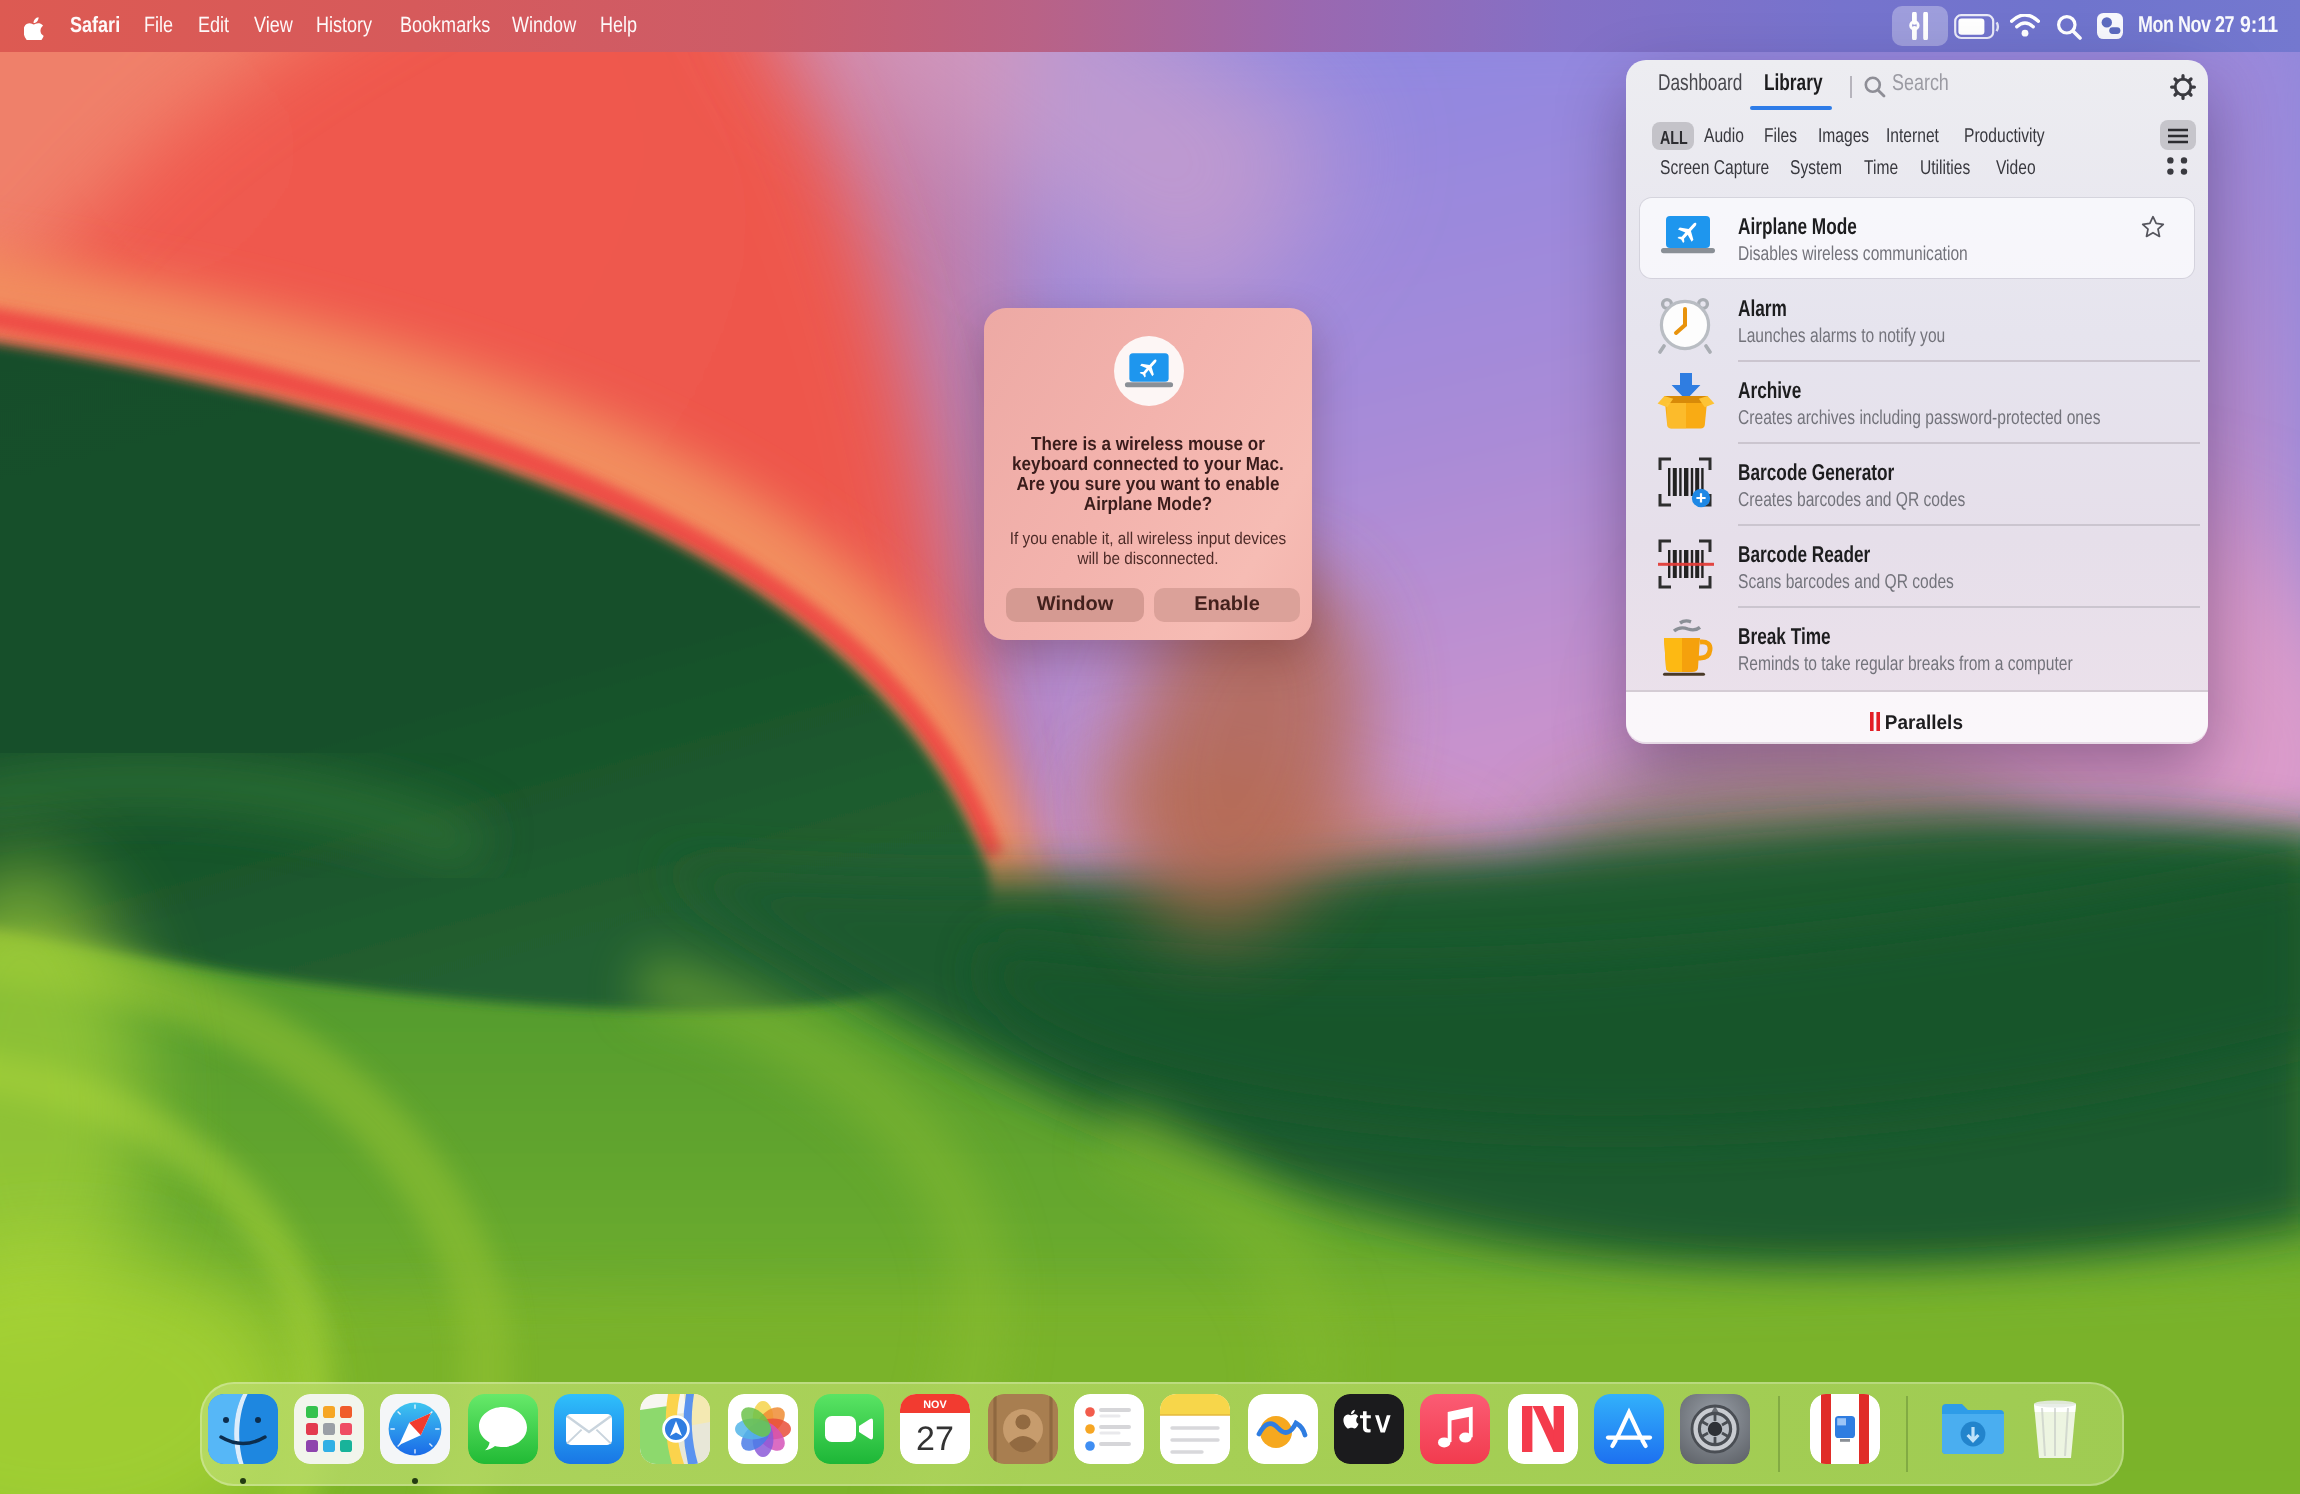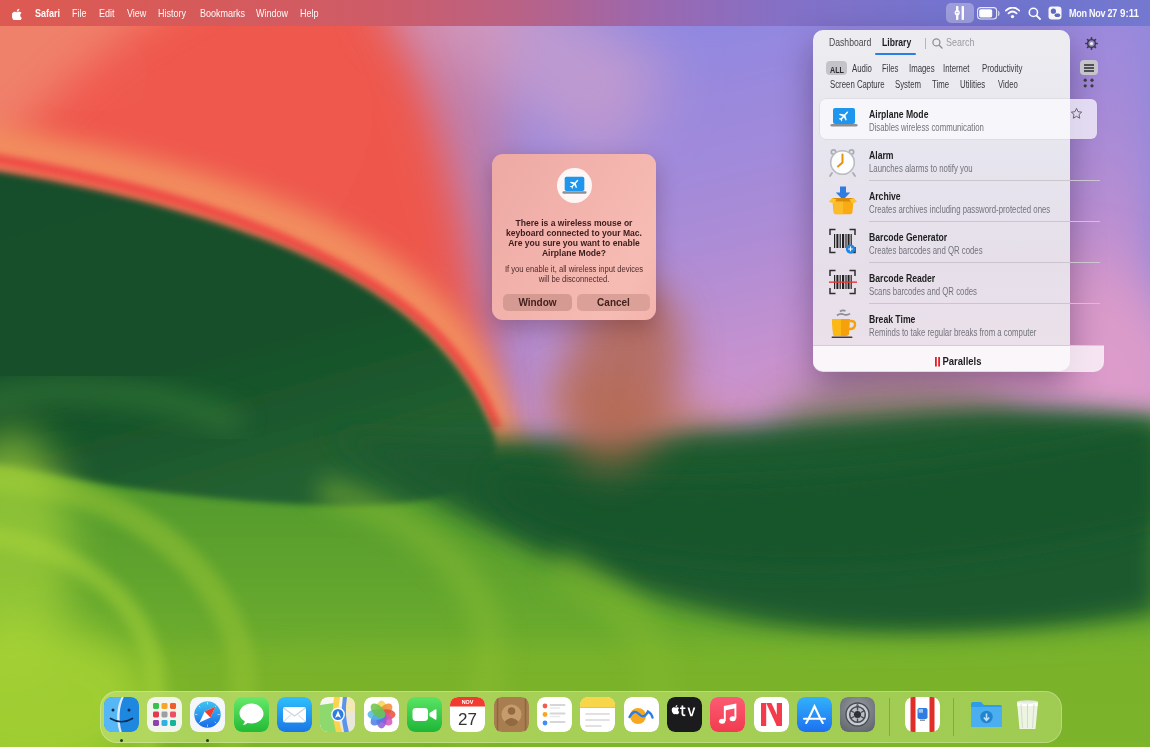--- a/index.html
+++ b/index.html
@@ -14,21 +14,21 @@
     color:#fff;font-size:12px;}
   #menubar .mi{position:absolute;top:0;line-height:26px;color:rgba(255,255,255,.96);}
   #menubar .mc{font-size:11px;transform:scaleX(0.82);transform-origin:0 50%;}
   .cx{transform:scaleX(0.78);transform-origin:0 50%;white-space:nowrap;}
   .cx2{transform:scaleX(0.75);transform-origin:0 50%;white-space:nowrap;}
   
   #dialog{left:492px;top:154px;width:164px;height:166px;border-radius:11px;
     background:linear-gradient(120deg,#eda9a4 0%,#f3b3ad 45%,#f6bcb4 80%,#f3b3ac 100%);
     box-shadow:0 8px 22px rgba(70,15,15,.28);}
   
-  #win{left:813px;top:30px;width:257px;height:341px;border-radius:10px;
+  #win{left:813px;top:30px;width:291px;height:341px;border-radius:10px;
     background:linear-gradient(180deg,#ededf1 0%,#e6e4ee 40%,#e6dfea 70%,#ece1eb 100%);
     box-shadow:0 14px 34px rgba(30,10,50,.38);}
   
   #dock{left:100px;top:691px;width:962px;height:52px;border-radius:17px;
     background:linear-gradient(90deg,rgba(189,222,110,.75),rgba(186,220,105,.68) 55%,rgba(175,214,100,.7));
     box-shadow:inset 0 0 0 1px rgba(255,255,255,.25);}
   .dk{position:absolute;top:697px;width:35px;height:35px;border-radius:8px;}
 </style>
 </head>
 <body>
@@ -162,21 +162,21 @@
 <div id="dialog" class="abs">
   <div class="abs" style="left:65px;top:14px;width:35px;height:35px;border-radius:50%;background:#fdf6f5"></div>
   <svg class="abs" style="left:70px;top:22px" width="25" height="20" viewBox="0 0 28 22">
     <rect x="3" y="0.5" width="22" height="16" rx="2" fill="#1e96ee"></rect>
     <rect x="0.5" y="16.8" width="27" height="2.8" rx="1.4" fill="#8a8f96"></rect>
     <path d="M12,2.2 c0.55,0 0.95,0.75 0.95,1.55 L12.95,7.9 L17.6,10.8 L17.6,12.4 L12.95,10.85 L12.95,14.2 L14.3,15.4 L14.3,16.5 L12,15.7 L9.7,16.5 L9.7,15.4 L11.05,14.2 L11.05,10.85 L6.4,12.4 L6.4,10.8 L11.05,7.9 L11.05,3.75 C11.05,2.95 11.45,2.2 12,2.2 Z" fill="#fff" transform="translate(14,8.6) rotate(42) scale(0.82) translate(-12,-9.5)"></path>
   </svg>
   <div class="abs" style="left:2px;top:64px;width:160px;text-align:center;font-size:9.5px;line-height:10px;font-weight:700;color:#3a1c1b;transform:scaleX(0.9);transform-origin:50% 0">There is a wireless mouse or<br>keyboard connected to your Mac.<br>Are you sure you want to enable<br>Airplane Mode?</div>
   <div class="abs" style="left:2px;top:111px;width:160px;text-align:center;font-size:8.5px;line-height:9.5px;color:#4e2b28;transform:scaleX(0.9);transform-origin:50% 0">If you enable it, all wireless input devices<br>will be disconnected.</div>
   <div class="abs" style="left:11px;top:140px;width:69px;height:17px;border-radius:5px;background:#d59a92;text-align:center;font-size:10px;line-height:17px;font-weight:600;color:#43211d">Window</div>
-  <div class="abs" style="left:85px;top:140px;width:73px;height:17px;border-radius:5px;background:#dba199;text-align:center;font-size:10px;line-height:17px;font-weight:600;color:#43211d">Cancel</div>
+  <div class="abs" style="left:85px;top:140px;width:73px;height:17px;border-radius:5px;background:#dba199;text-align:center;font-size:10px;line-height:17px;font-weight:600;color:#43211d">Enable</div>
 </div>
 
 <div id="win" class="abs">
 
   <span class="abs cx2" style="left:16px;top:6px;font-size:11.5px;color:#48484e">Dashboard</span>
   <span class="abs cx2" style="left:69px;top:5.5px;font-size:11.5px;font-weight:700;color:#1c1c1e">Library</span>
   <div class="abs" style="left:62px;top:22.5px;width:41px;height:2px;background:#2e7ce8;border-radius:1px"></div>
   <div class="abs" style="left:112px;top:8px;width:1px;height:11px;background:#b6b4bc"></div>
   <svg class="abs" style="left:119px;top:8px" width="11" height="11" viewBox="0 0 11 11">
     <circle cx="4.4" cy="4.4" r="3.5" fill="none" stroke="#8e8e96" stroke-width="1.3"></circle>

